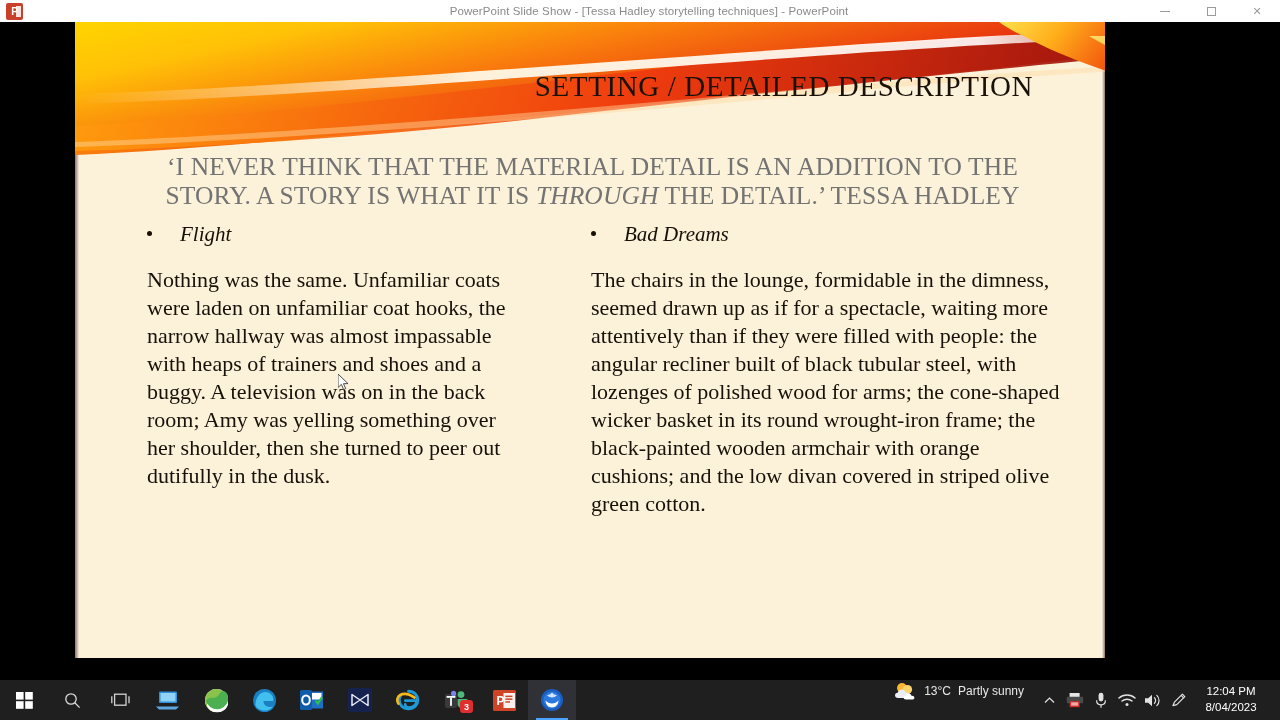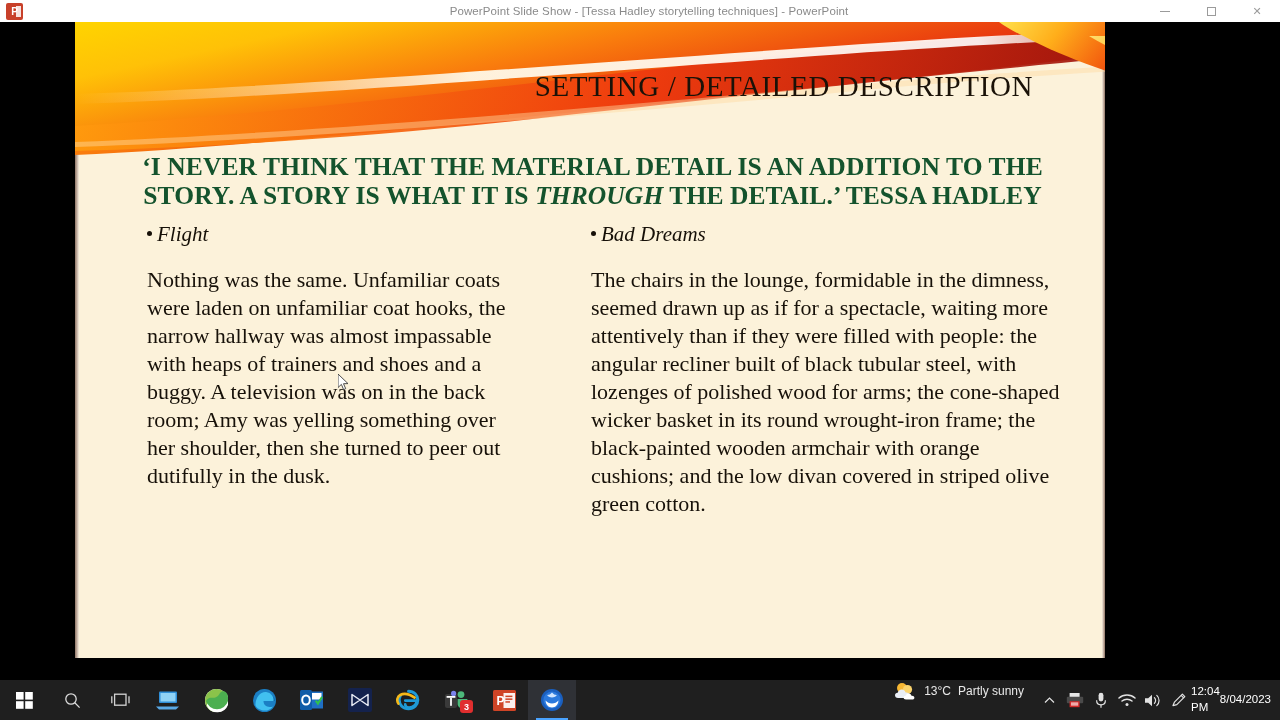--- a/index.html
+++ b/index.html
@@ -78,34 +78,33 @@
   #slide-title {
     position: absolute; right: 72px; top: 48px;
     font-family: "Liberation Serif", serif;
     font-size: 29px; color: #1a1208;
     letter-spacing: .6px; white-space: nowrap;
     font-variant: small-caps;
   }
   #quote {
     position: absolute; left: 60px; right: 55px; top: 130px;
     font-family: "Liberation Serif", serif;
-    font-size: 25.5px; color: #14532d;
+    font-size: 25.5px; color: #737373;
     text-align: center; line-height: 1.15;
     letter-spacing: .1px;
-    font-weight: bold;
   }
   #quote .it { font-style: italic; }
 
   #columns {
     position: absolute; left: 56px; right: 40px; top: 200px;
     display: flex; gap: 62px;
   }
   .col { width: 500px; }
   .col-heading {
-    display: flex; align-items: baseline; gap: 5px;
+    display: flex; align-items: baseline; gap: 28px;
     font-family: "Liberation Serif", serif;
     font-size: 21px; font-style: italic; color: #161008;
     margin-bottom: 19px; padding-left: 16px;
   }
   .bullet-dot {
     display: inline-block; width: 5px; height: 5px;
     background: #161008; border-radius: 50%;
     position: relative; top: -5px; flex: none;
   }
   .col-body {
@@ -174,21 +173,21 @@
     display: flex; align-items: center; gap: 7px;
     color: #e8e8e8; font-size: 12px; margin-right: 12px;
   }
   .tray-icon {
     width: 26px; height: 40px;
     display: flex; align-items: center; justify-content: center;
     color: #e4e4e4;
   }
   #clock {
     width: 78px; height: 40px; color: #fff; font-size: 11.5px;
-    display: flex; flex-direction: row;
+    display: flex; flex-direction: column;
     align-items: center; justify-content: center; line-height: 1.35;
     margin-right: 2px;
   }
   #notif-strip { width: 8px; height: 40px; }
 </style>
 </head>
 <body>
 
 <div id="screen">
 

